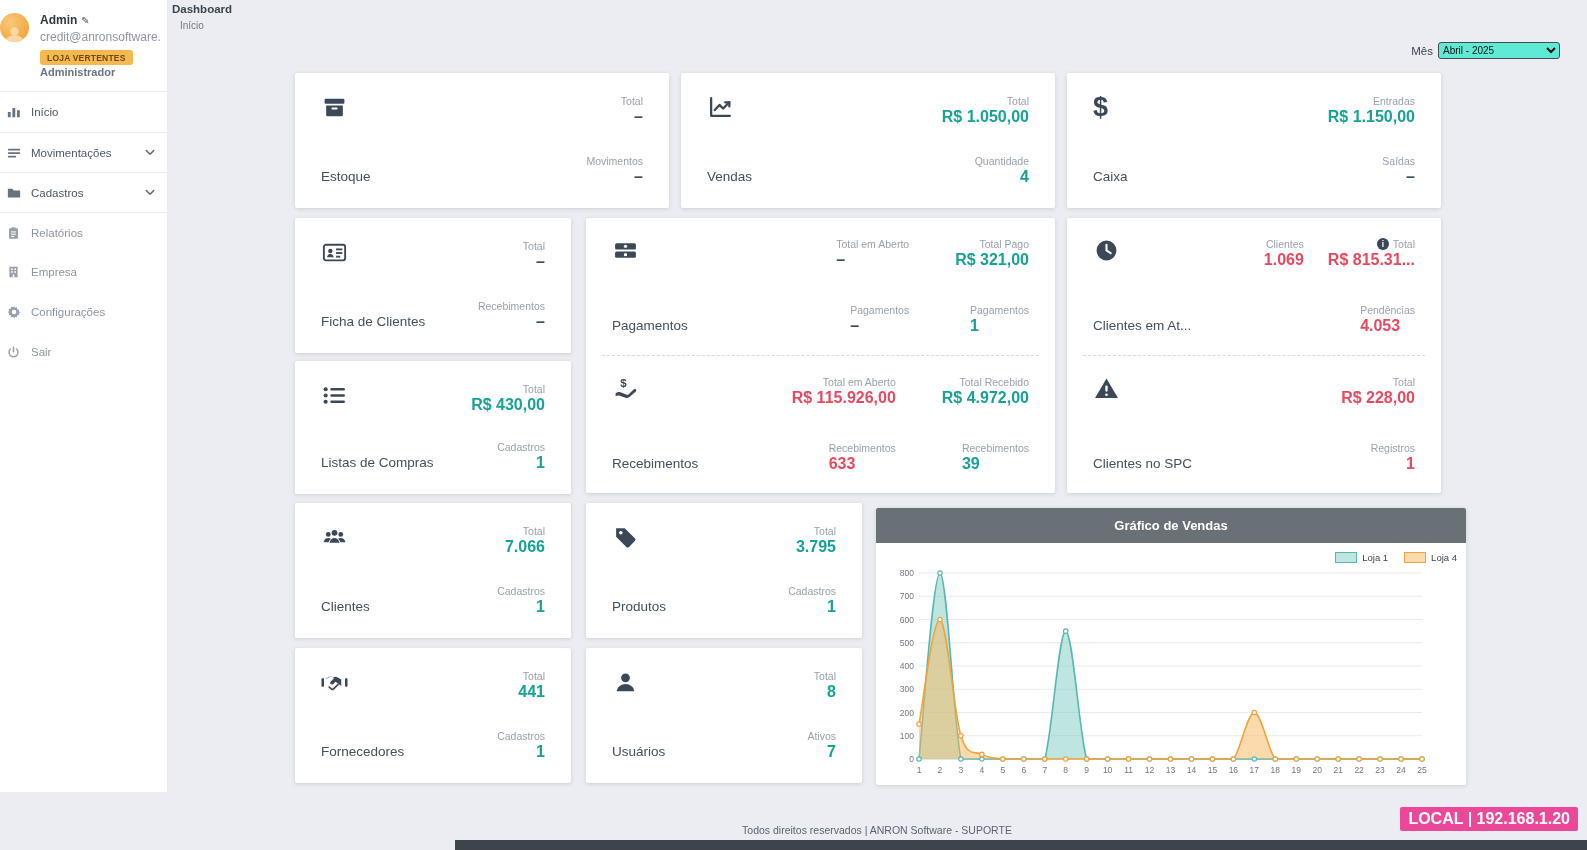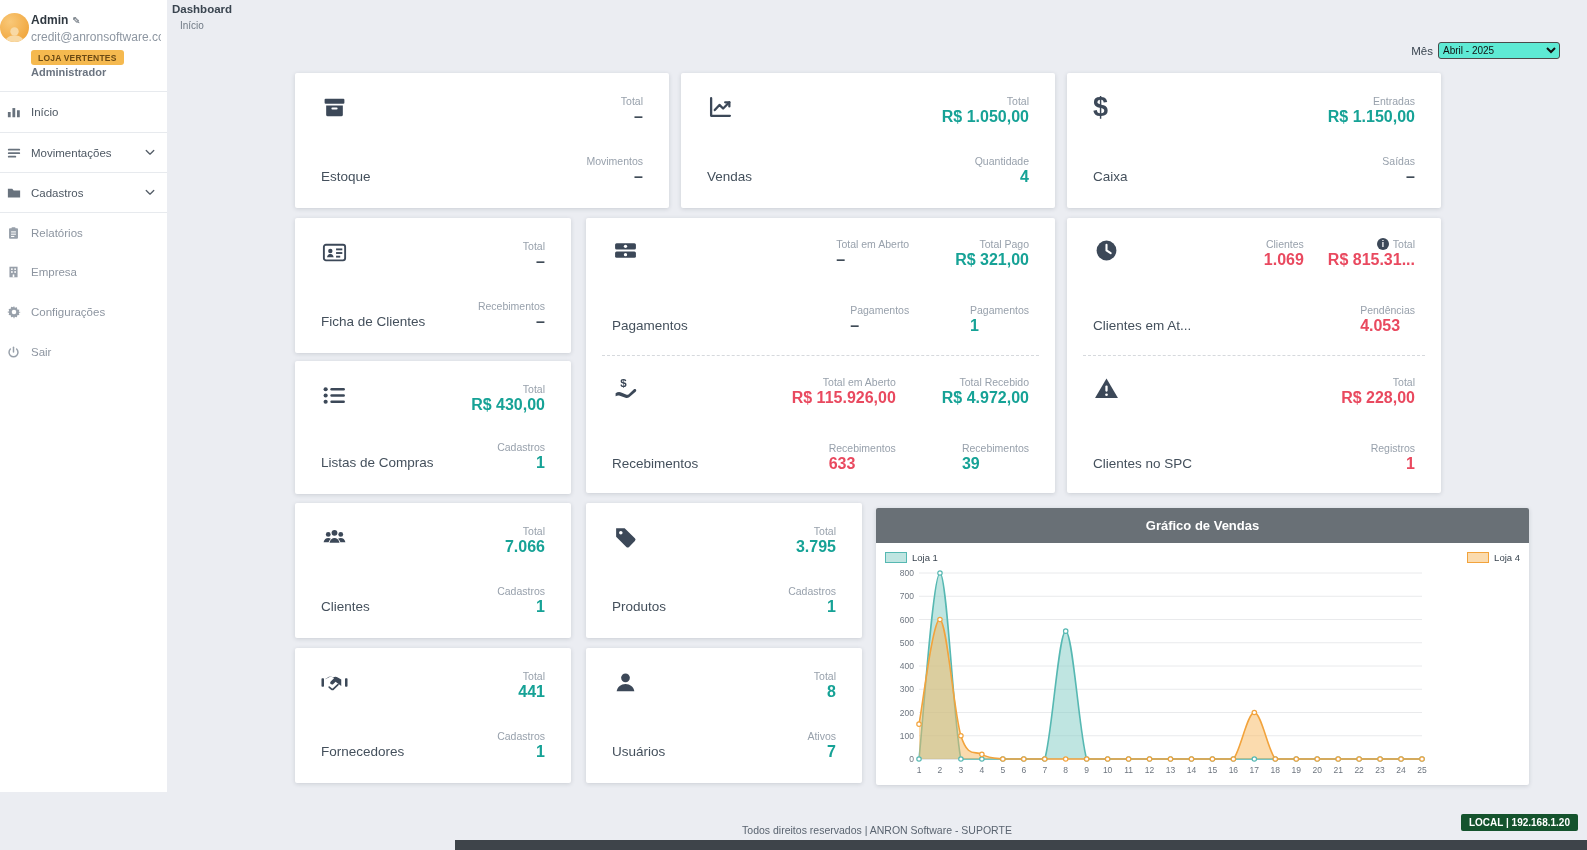--- a/index.html
+++ b/index.html
@@ -1,21 +1,21 @@
 <!DOCTYPE html>
 <html><head>
 <meta charset="utf-8">
 <style>
 *{margin:0;padding:0;box-sizing:border-box}
 html,body{width:1587px;height:850px}
 body{position:relative;background:#ebedf2;font-family:"Liberation Sans","DejaVu Sans",sans-serif;overflow:hidden;color:#3f4b57}
 
 
 .sidebar{position:absolute;left:0;top:0;width:167px;height:792px;background:#fff;z-index:3}
-.profile{position:relative;padding:13px 6px 8px 31px}
+.profile{position:relative;padding:13px 6px 8px 40px}
 .avatar{position:absolute;left:0;top:13px;width:29px;height:29px;border-radius:50%;background:radial-gradient(circle at 35% 30%,#f9c878,#ee9d2d);overflow:hidden}
 .avatar svg{position:absolute;bottom:-2px;left:3px}
 .uname{font-size:12px;font-weight:bold;color:#2f3840;display:flex;align-items:center;gap:4px}
 .pencil{font-size:10px;color:#4a5560}
 .uemail{font-size:12px;color:#8d96a1;margin-top:3px;white-space:nowrap;overflow:hidden}
 .ubadge{display:inline-block;margin-top:6px;background:#f5b94f;color:#6b4a14;font-size:8.5px;font-weight:bold;padding:2.5px 7px;border-radius:3px;letter-spacing:.2px}
 .urole{margin-top:1px;font-size:11px;font-weight:bold;color:#6b7480}
 .nav{border-top:1px solid #e7eaee;margin-top:5px}
 .menu-item{display:flex;align-items:center;gap:9px;height:40px;padding:0 12px 0 5px;font-size:11.5px;color:#8d95a0;cursor:pointer}
 .menu-item.strong{color:#4d5762}
@@ -45,28 +45,28 @@
 .stat .svalue{font-size:16px;font-weight:bold;margin-top:1px}
 .v-dark{color:#3f4b57}.v-teal{color:#16a296}.v-red{color:#e9495f}
 .cols{display:flex;gap:46px}
 .col{display:flex;flex-direction:column;justify-content:space-between;align-items:flex-end}
 .info-icon{width:12px;height:12px;border-radius:50%;background:#3c4858;color:#fff;font-size:8.5px;font-weight:bold;display:inline-flex;align-items:center;justify-content:center;font-style:normal}
 
 
 .chart-card{position:absolute;background:#fff;border-radius:2px;box-shadow:0 1px 4px rgba(40,50,60,.16);overflow:hidden}
 .chart-header{height:35px;background:#697076;color:#fff;font-size:13px;font-weight:bold;display:flex;align-items:center;justify-content:center}
 .chart-body{padding:0 9px}
-.legend{display:flex;justify-content:space-between;gap:16px;padding:9px 0 0}
+.legend{display:flex;justify-content:flex-end;gap:16px;padding:9px 0 0}
 .legend-item{display:flex;align-items:center;gap:5px;font-size:9.5px;color:#3a4550}
 .swatch{width:22px;height:11px;border:1px solid #999;background:#eee}
 svg{font-family:inherit}
 
 
 .footer-text{position:absolute;left:167px;right:0;bottom:14px;text-align:center;font-size:10.5px;color:#5a6470}
-.env-badge{position:absolute;right:9px;bottom:19px;background:#14532d;color:#fff;font-size:10px;font-weight:bold;padding:3px 8px;border-radius:2px}
+.env-badge{position:absolute;right:9px;bottom:19px;background:#ec4899;color:#fff;font-size:16px;font-weight:bold;padding:3px 8px;border-radius:2px}
 .bottom-bar{position:absolute;left:455px;right:0;bottom:0;height:10px;background:#3e444a}
 </style>
 </head>
 <body>
 
 <aside class="sidebar">
   <div class="profile">
     <div class="avatar">
       <svg width="23" height="17" viewBox="0 0 23 17">
           <circle cx="11.5" cy="4.5" r="4.2" fill="#f8d9a4"></circle>
@@ -461,21 +461,21 @@
         <div class="slabel">Total</div>
         <div class="svalue v-teal">3.795</div>
       </div>
     <div class="stat">
         <div class="slabel">Cadastros</div>
         <div class="svalue v-teal">1</div>
       </div>
   </div>
 </div>
 
-<div class="chart-card" style="left:876px;top:508px;width:653px;height:277px">
+<div class="chart-card" style="left:876px;top:508px;width:590px;height:277px">
   <div class="chart-header">Gráfico de Vendas</div>
   <div class="chart-body">
     <div class="legend">
       <span class="legend-item">
           <span class="swatch" style="background: rgba(128, 203, 196, 0.5); border-color: rgb(86, 184, 178);"></span>
           <span>Loja 1</span>
         </span>
       <span class="legend-item">
           <span class="swatch" style="background: rgba(247, 183, 94, 0.5); border-color: rgb(242, 163, 60);"></span>
           <span>Loja 4</span>

